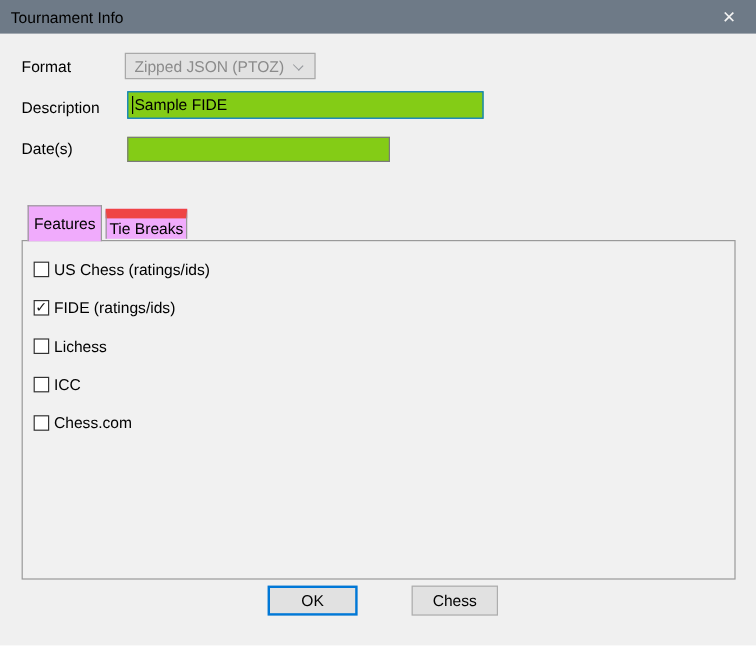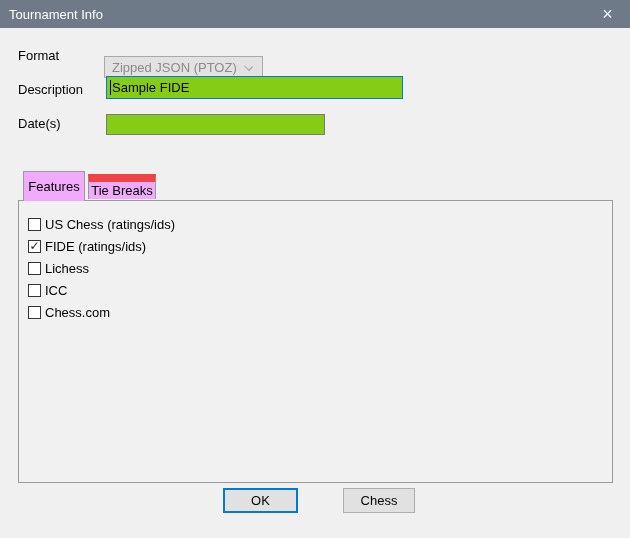--- a/index.html
+++ b/index.html
@@ -26,34 +26,34 @@
     height: 538px;
     background: var(--dialog-bg);
     overflow: hidden;
   }
   
   .titlebar {
     position: absolute; left: 0; top: 0; width: 630px; height: 28px;
     background: var(--titlebar);
     display: flex; align-items: center;
   }
-  .titlebar-text { color: #ffffff; padding-left: 9px; font-size: 13px; }
+  .titlebar-text { color: #000000; padding-left: 9px; font-size: 13px; }
   .close-btn {
     position: absolute; right: 0; top: 0; width: 45px; height: 28px;
     display: flex; align-items: center; justify-content: center;
     color: #f4f4f4; font-size: 18px; line-height: 1; cursor: default;
   }
   
   .field-label { position: absolute; left: 18px; height: 16px; line-height: 16px; }
   .lbl-format { top: 48px; }
   .lbl-description { top: 82px; }
   .lbl-dates { top: 116px; }
 
   .dropdown {
-    position: absolute; left: 104px; top: 56px; width: 159px; height: 22px;
+    position: absolute; left: 104px; top: 44px; width: 159px; height: 22px;
     background: var(--disabled-bg);
     border: 1px solid #a9a9a9;
     color: var(--disabled-text);
     display: flex; align-items: center;
     padding-left: 7px;
   }
   .chevron {
     position: absolute; right: 10px; top: 6px;
     width: 7px; height: 7px;
     border-right: 1px solid #96999d; border-bottom: 1px solid #96999d;
@@ -89,21 +89,21 @@
   }
   
   .panel {
     position: absolute; left: 18px; top: 200px; width: 595px; height: 283px;
     border: 1px solid var(--panel-border);
     background: #f1f1f1;
     z-index: 2;
   }
   .cbx-list {
     position: absolute; left: 9px; top: 16px;
-    display: flex; flex-direction: column; gap: 8px;
+    display: flex; flex-direction: column; gap: 18px;
   }
   .cbx-row { display: flex; align-items: center; height: 14px; }
   .cbx {
     width: 13px; height: 13px; flex: 0 0 13px;
     border: 1px solid #333333; background: #ffffff;
     display: flex; align-items: center; justify-content: center;
     font-size: 12px; line-height: 13px; color: #1a1a1a;
   }
   .cbx-label { padding-left: 4px; }
   

